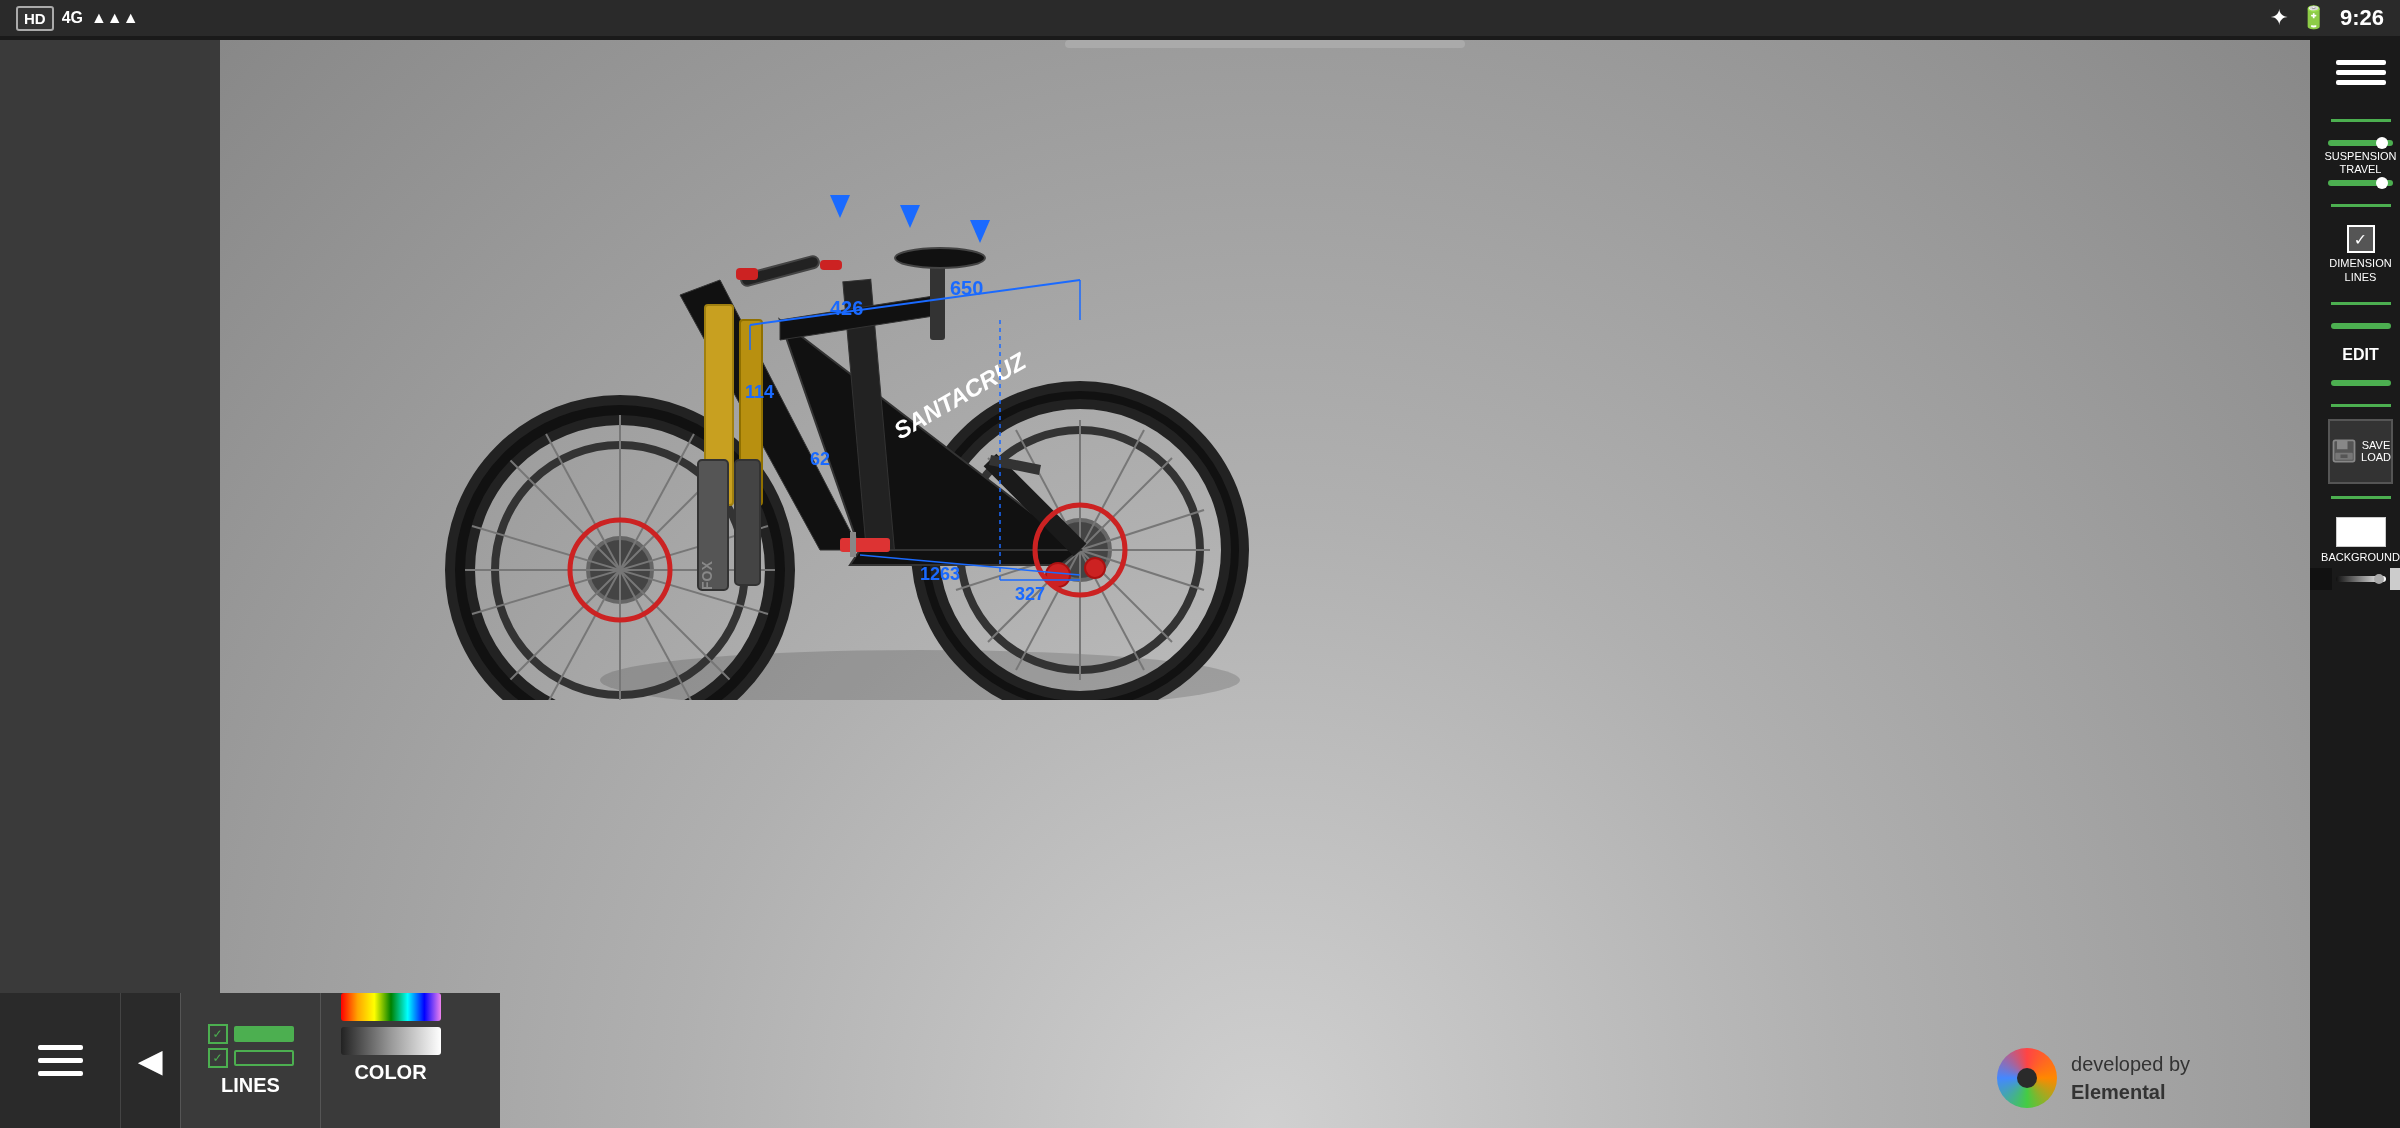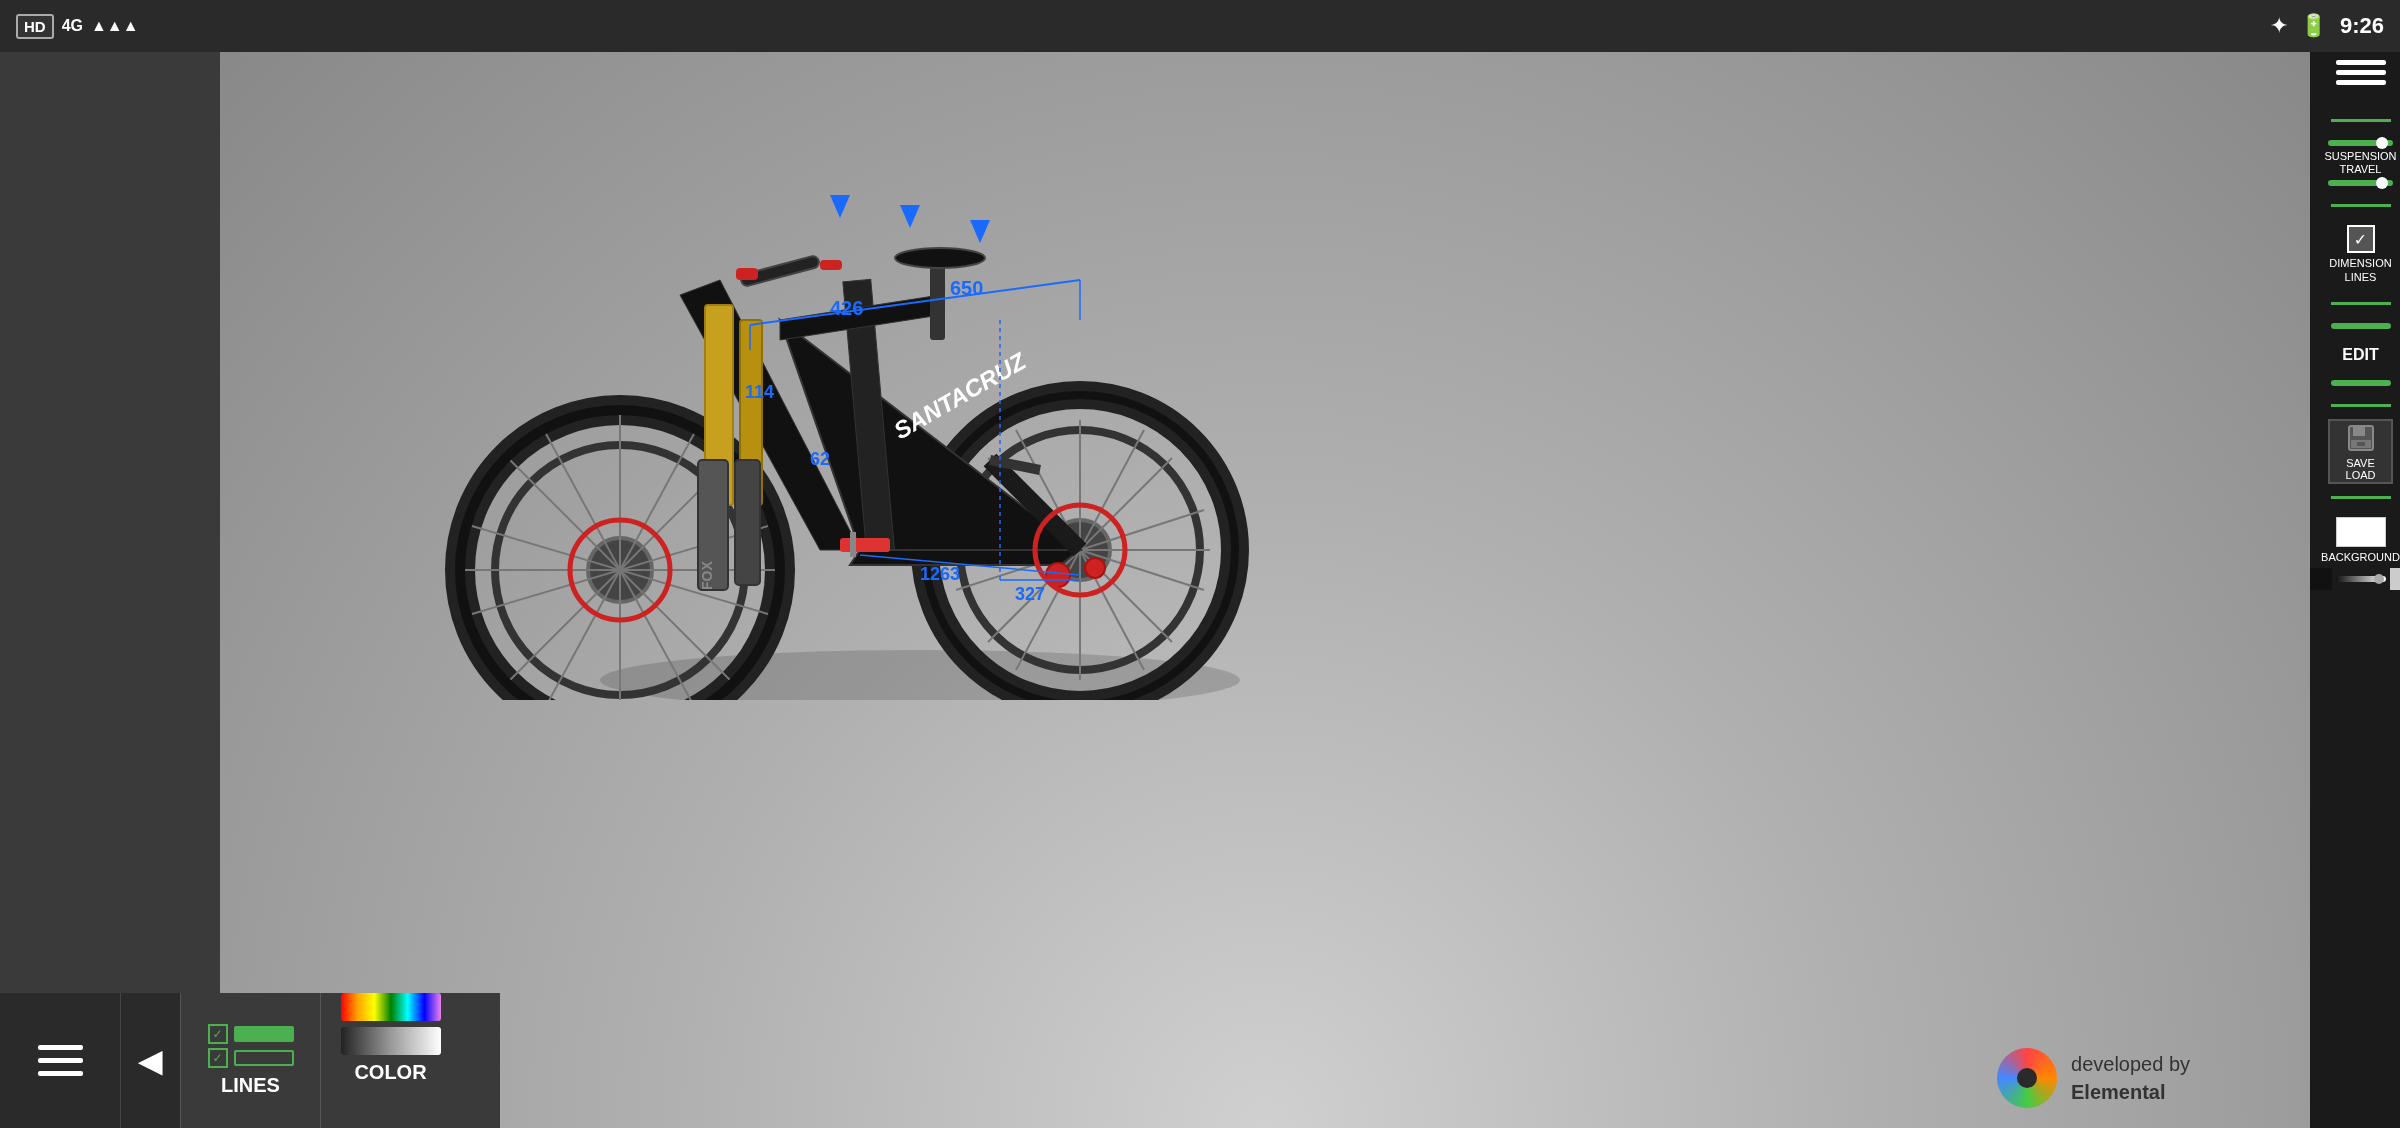--- a/index.html
+++ b/index.html
@@ -9,21 +9,21 @@
       overflow: hidden;
       background: #1a1a1a;
       font-family: Arial, sans-serif;
       position: relative;
     }
 
     
     #status-bar {
       position: absolute;
       top: 0; left: 0; right: 0;
-      height: 52px;
+      height: 36px;
       background: #2a2a2a;
       display: flex;
       align-items: center;
       justify-content: space-between;
       padding: 0 16px;
       z-index: 100;
     }
     #status-left {
       display: flex;
       align-items: center;
@@ -362,21 +362,21 @@
       height: 65px;
       background: #333;
       border: 2px solid #555;
       display: flex;
       align-items: center;
       justify-content: center;
       cursor: pointer;
       color: white;
       font-size: 11px;
       text-align: center;
-      flex-direction: column;
+      flex-direction: row;
       gap: 3px;
     }
 
     .bg-swatch-white {
       width: 50px;
       height: 30px;
       background: white;
       border: 1px solid #ccc;
     }
 

